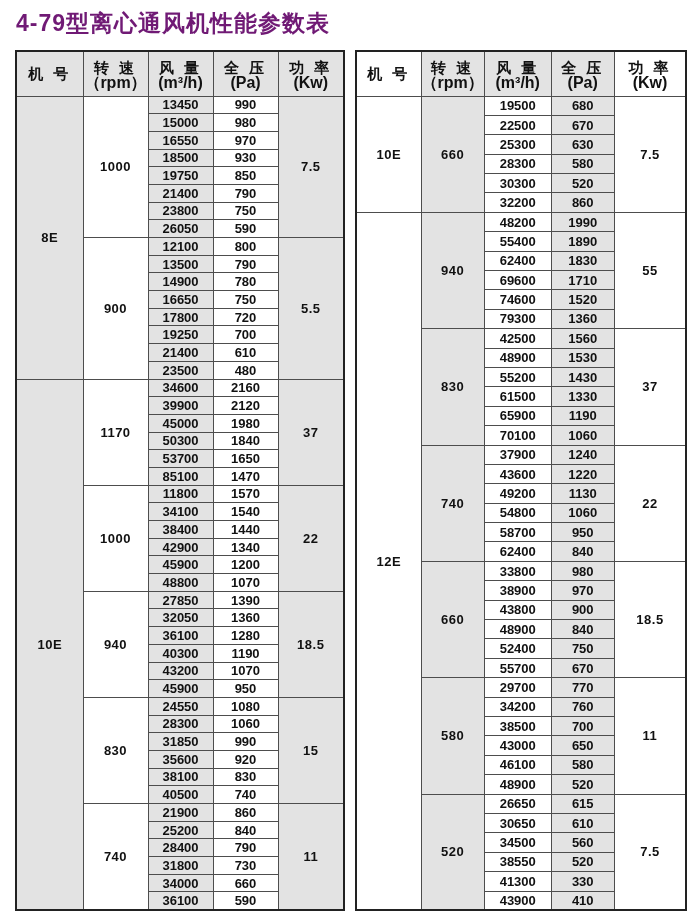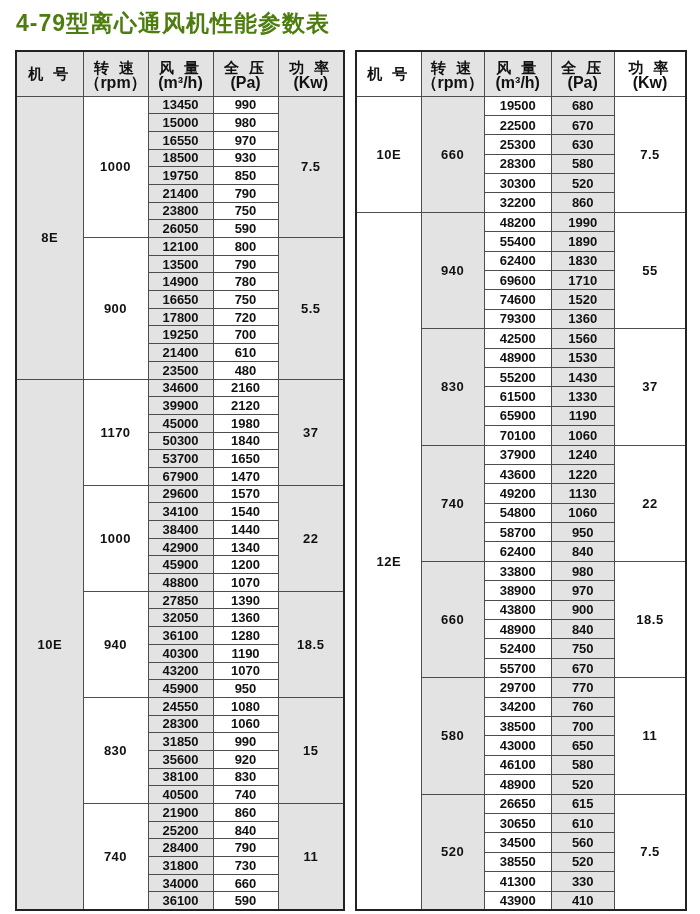--- a/index.html
+++ b/index.html
@@ -9,21 +9,21 @@
     background: #ffffff;
     font-family: "Liberation Sans", "DejaVu Sans", sans-serif;
     color: #111;
   }
   .page { padding: 6px 0 0 15px; }
   .title {
     font-size: 23px;
     font-weight: bold;
     letter-spacing: 1px;
     margin: 2px 0 11px 1px;
-    color: #4d7c0f;
+    color: #701a75;
   }
   .tables-row {
     display: flex;
     gap: 10px;
     align-items: flex-start;
   }
   table.ftable {
     border-collapse: collapse;
     table-layout: fixed;
     border: 2px solid #222;
@@ -186,26 +186,26 @@
             </tr>
             <tr>
               <td class="shade">50300</td>
               <td class="white-cell">1840</td>
             </tr>
             <tr>
               <td class="shade">53700</td>
               <td class="white-cell">1650</td>
             </tr>
             <tr>
-              <td class="shade">67900</td>
+              <td class="shade">85100</td>
               <td class="white-cell">1470</td>
             </tr>
             <tr>
               <td rowspan="6" class="merged white-cell">1000</td>
-              <td class="shade">29600</td>
+              <td class="shade">11800</td>
               <td class="white-cell">1570</td>
               <td rowspan="6" class="merged shade">22</td>
             </tr>
             <tr>
               <td class="shade">34100</td>
               <td class="white-cell">1540</td>
             </tr>
             <tr>
               <td class="shade">38400</td>
               <td class="white-cell">1440</td>

